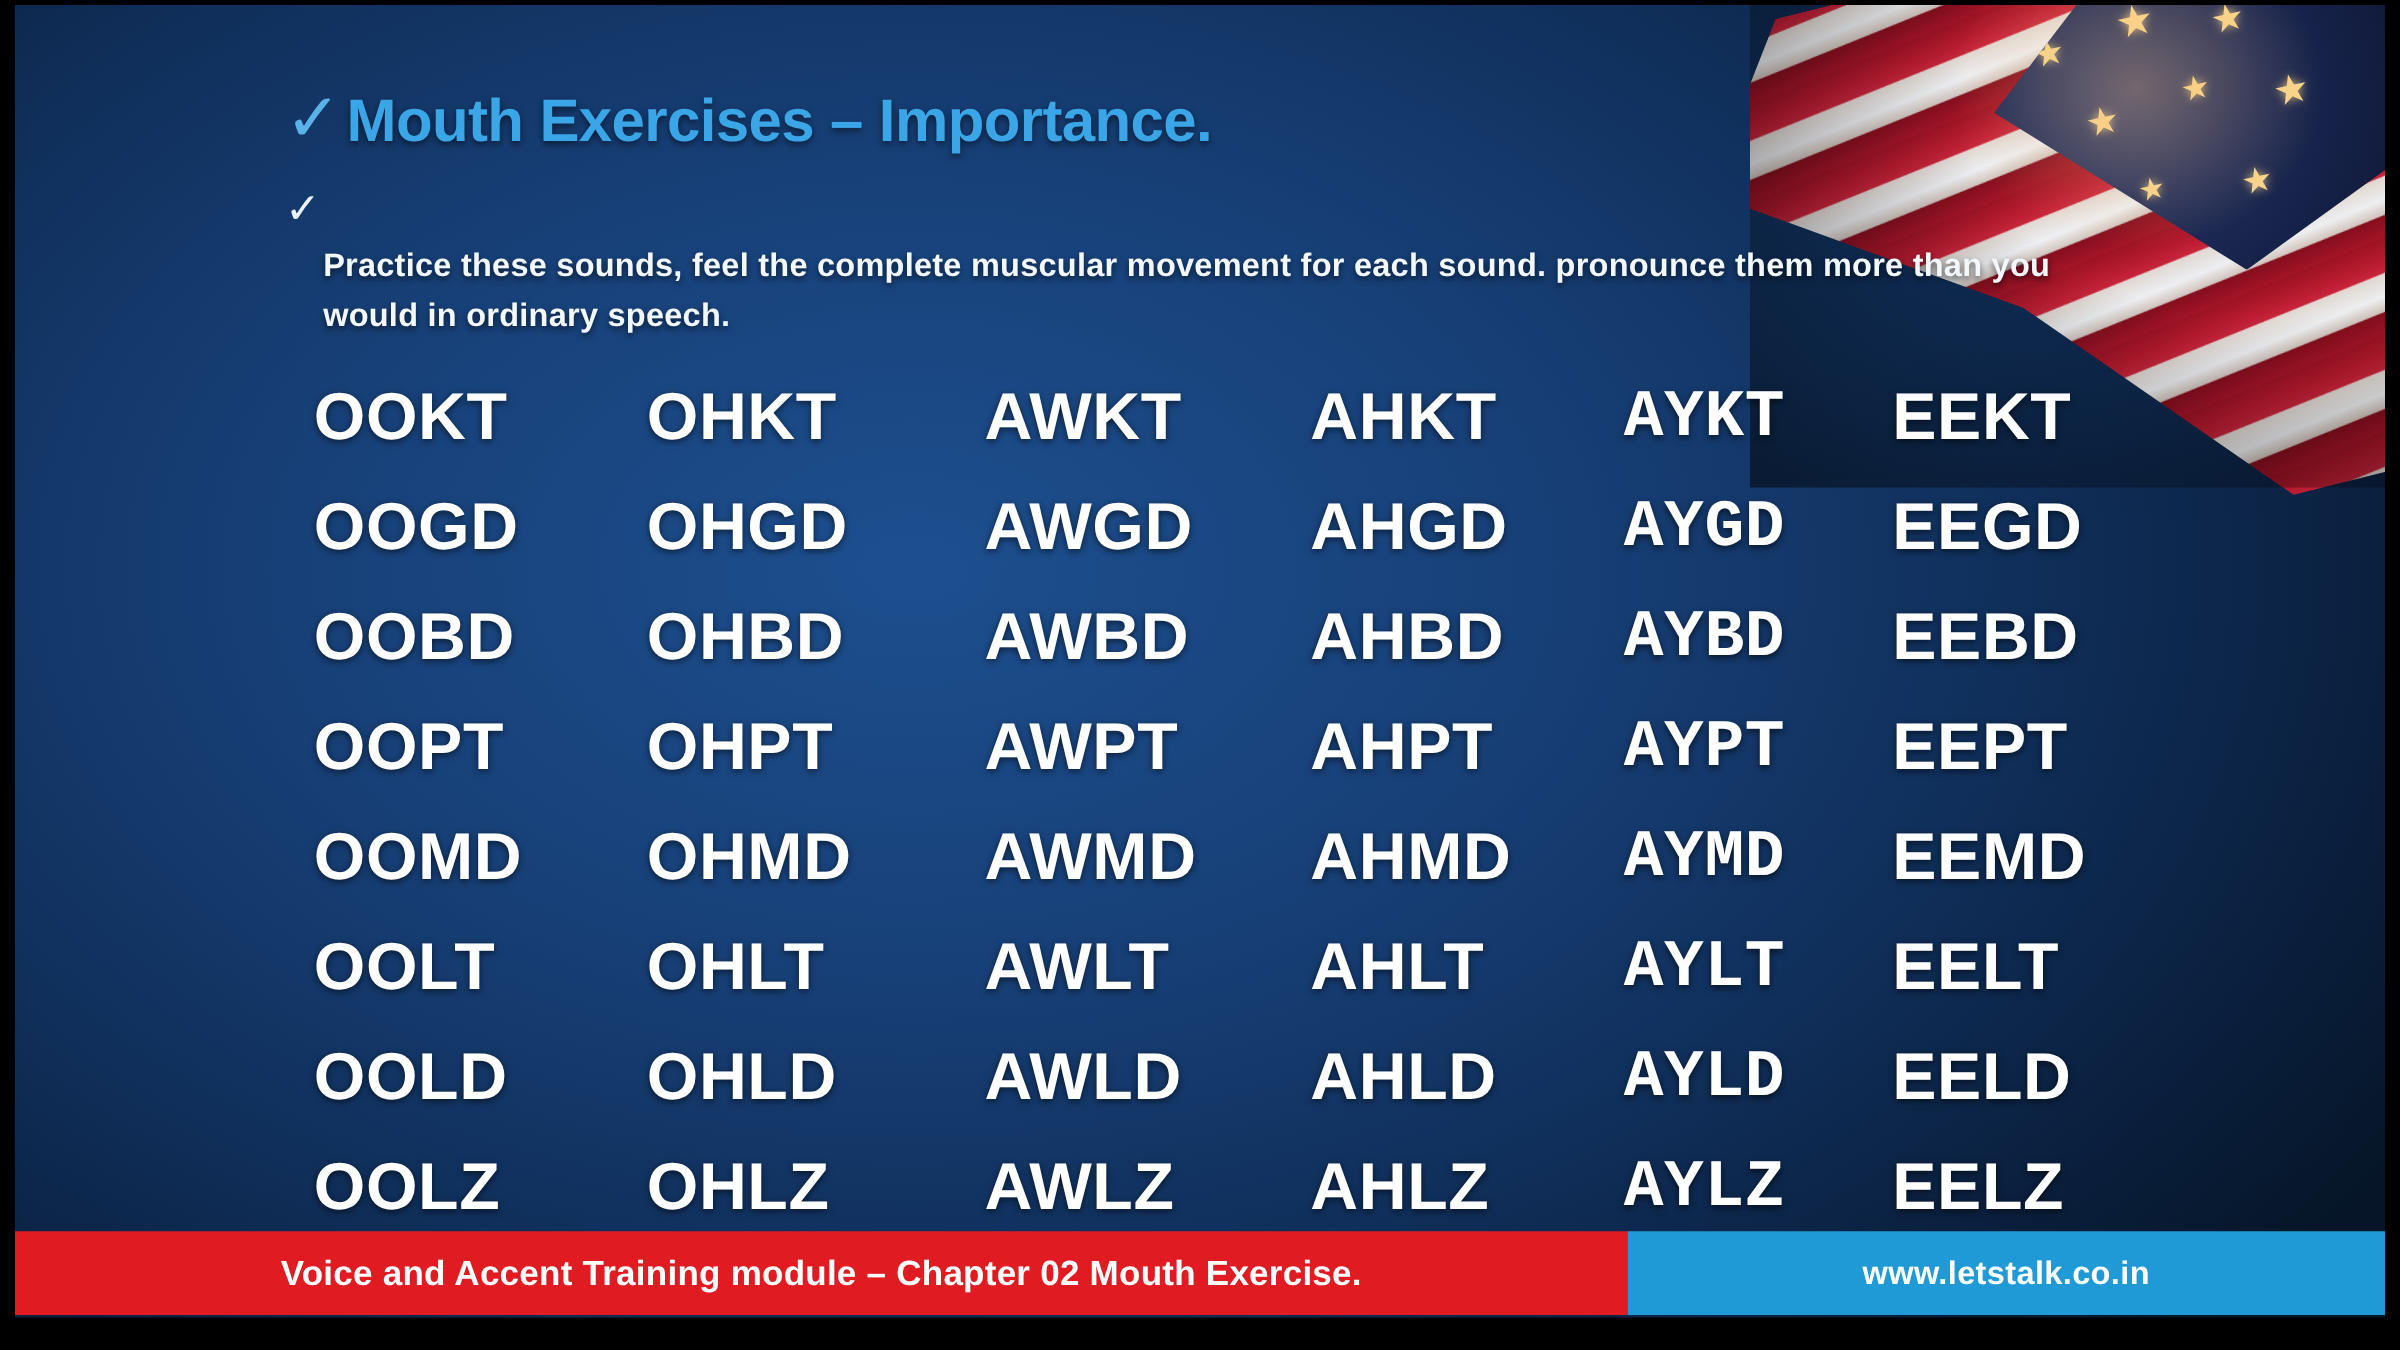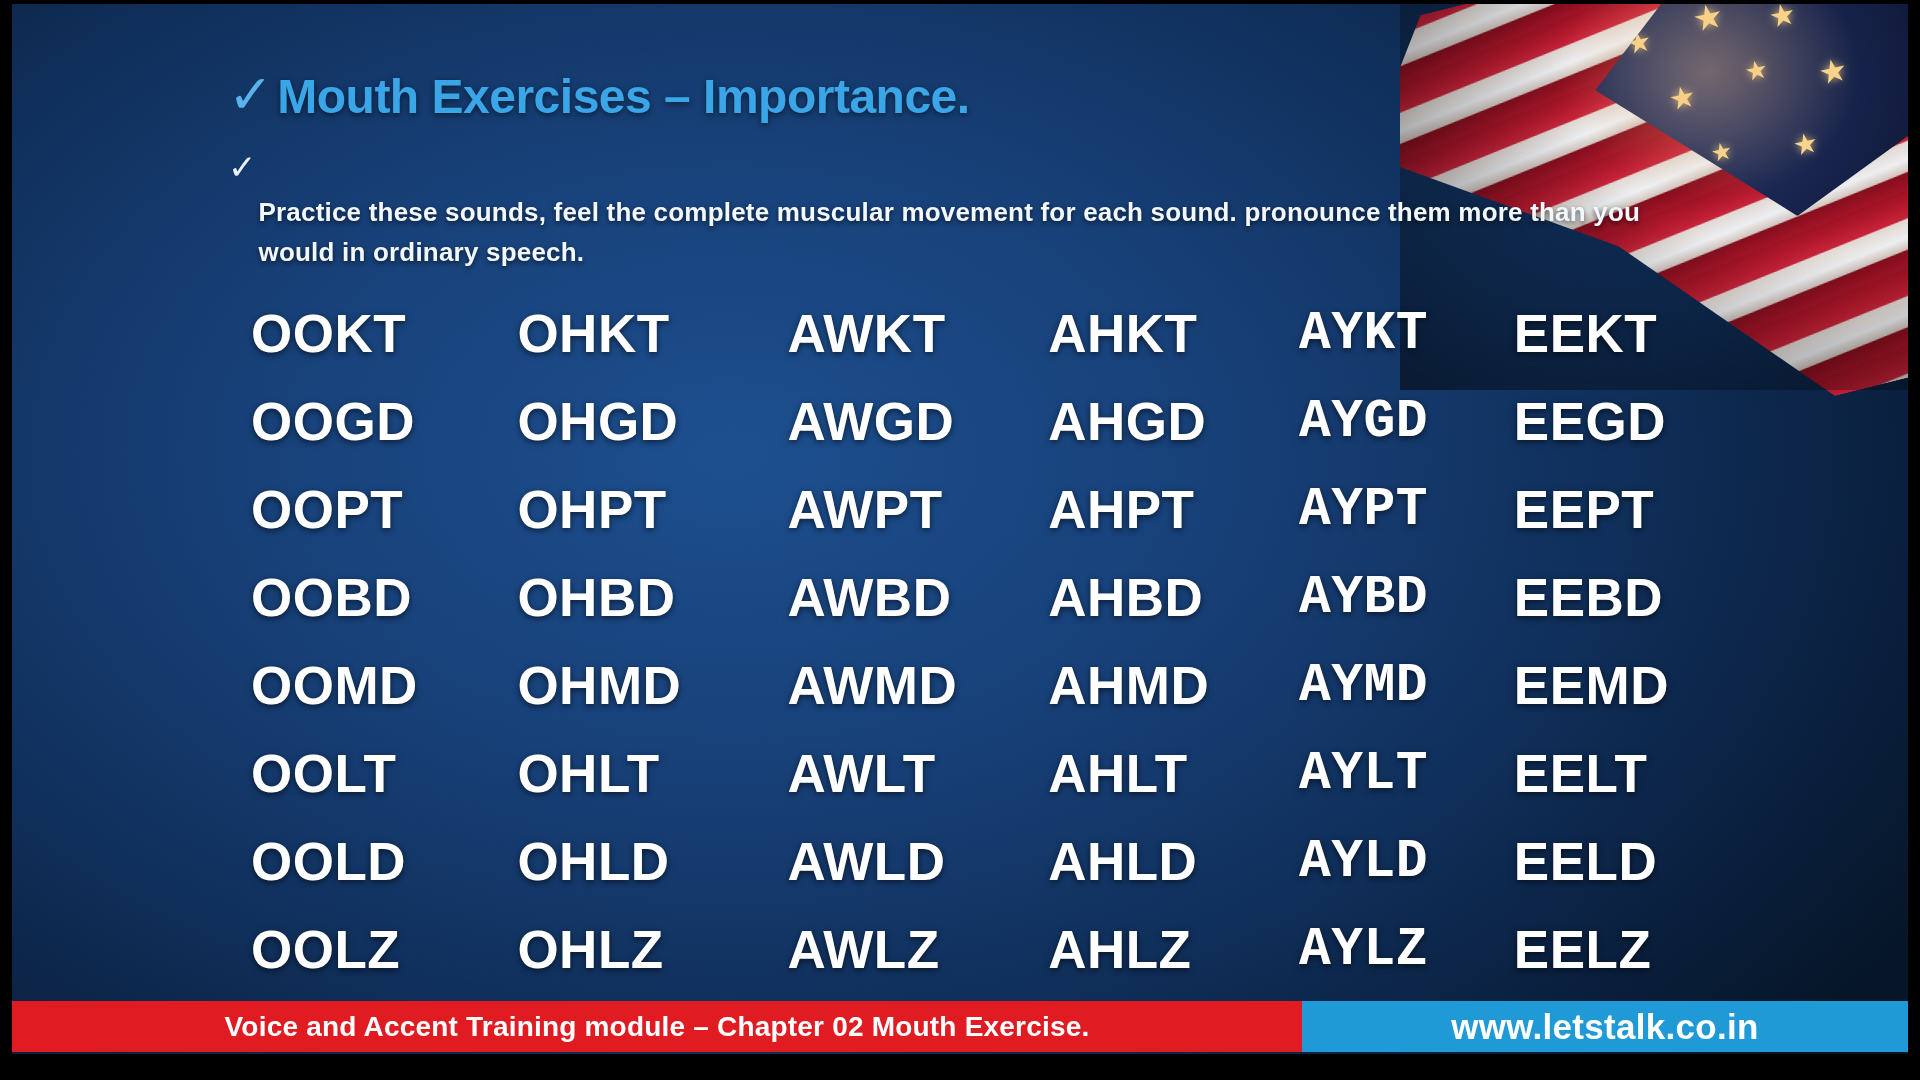--- a/index.html
+++ b/index.html
@@ -171,21 +171,21 @@
   .grid td.c3 { width: 252px; }
   .grid td.c4 { width: 216px; font-family: Liberation Mono, monospace; }
   .grid td.c5 { width: 150px; }
 
   
   .footer {
     position: absolute;
     left: 12px;
     right: 12px;
     bottom: 28px;
-    height: 51px;
+    height: 67px;
     display: flex;
     z-index: 30;
   }
   .footer-left {
     flex: 0 0 1290px;
     background: #e01b22;
     display: flex;
     align-items: center;
     justify-content: center;
   }
@@ -197,21 +197,21 @@
   }
   .footer-right {
     flex: 1 1 auto;
     background: #1f9ad6;
     display: flex;
     align-items: center;
     justify-content: center;
   }
   .footer-right span {
     color: #ffffff;
-    font-size: 35px;
+    font-size: 26px;
     font-weight: bold;
     letter-spacing: 0.3px;
   }
   .bottom-black {
     position: absolute;
     left: 0;
     right: 0;
     bottom: 0;
     height: 26px;
     background: #000;
@@ -279,36 +279,36 @@
         </tr>
         <tr>
           <td class="c0">OOGD</td>
           <td class="c1">OHGD</td>
           <td class="c2">AWGD</td>
           <td class="c3">AHGD</td>
           <td class="c4">AYGD</td>
           <td class="c5">EEGD</td>
         </tr>
         <tr>
+          <td class="c0">OOBD</td>
+          <td class="c1">OHBD</td>
+          <td class="c2">AWBD</td>
+          <td class="c3">AHBD</td>
+          <td class="c4">AYBD</td>
+          <td class="c5">EEBD</td>
+        </tr>
+        <tr>
           <td class="c0">OOPT</td>
           <td class="c1">OHPT</td>
           <td class="c2">AWPT</td>
           <td class="c3">AHPT</td>
           <td class="c4">AYPT</td>
           <td class="c5">EEPT</td>
         </tr>
         <tr>
-          <td class="c0">OOBD</td>
-          <td class="c1">OHBD</td>
-          <td class="c2">AWBD</td>
-          <td class="c3">AHBD</td>
-          <td class="c4">AYBD</td>
-          <td class="c5">EEBD</td>
-        </tr>
-        <tr>
           <td class="c0">OOMD</td>
           <td class="c1">OHMD</td>
           <td class="c2">AWMD</td>
           <td class="c3">AHMD</td>
           <td class="c4">AYMD</td>
           <td class="c5">EEMD</td>
         </tr>
         <tr>
           <td class="c0">OOLT</td>
           <td class="c1">OHLT</td>

